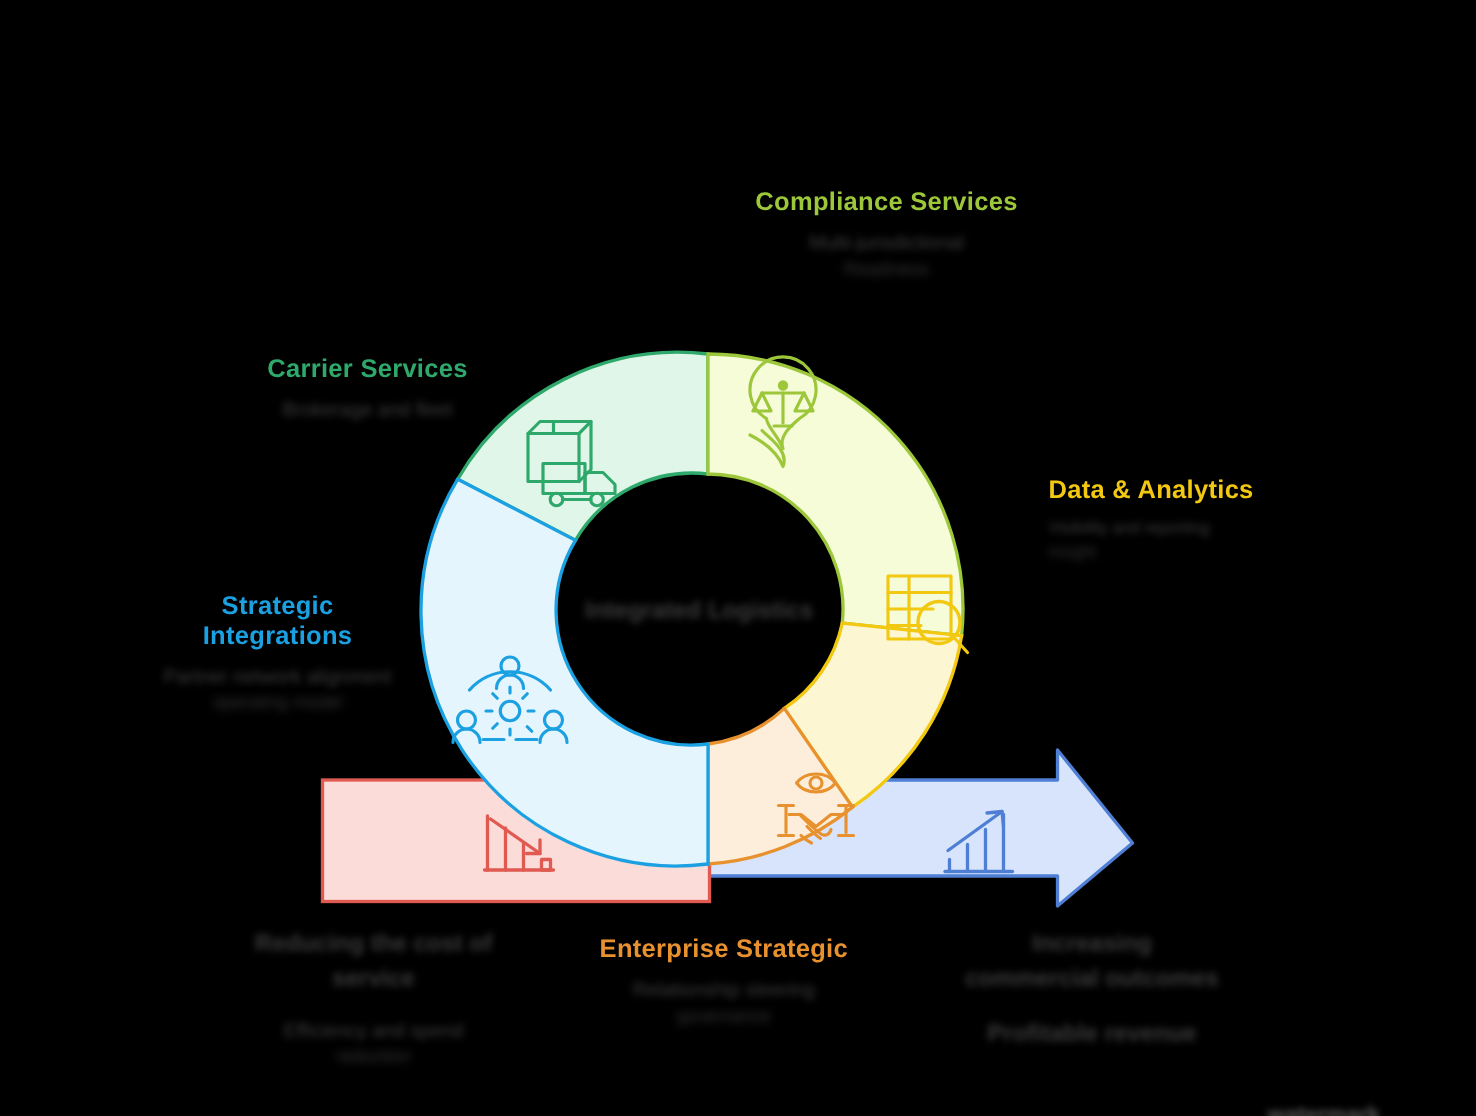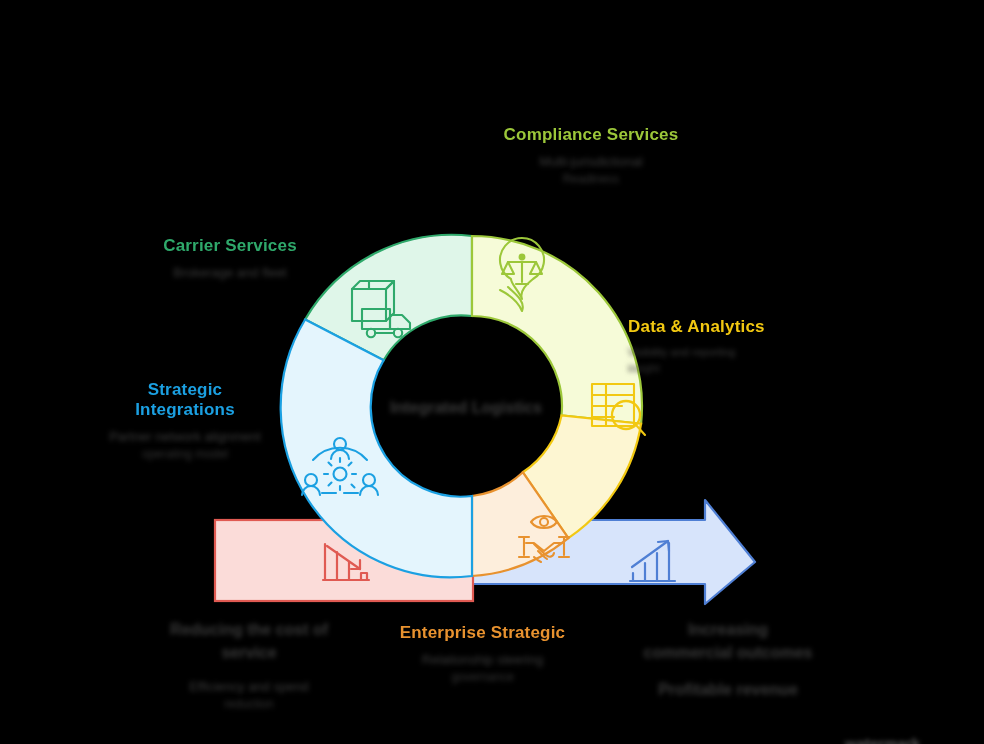--- a/index.html
+++ b/index.html
@@ -157,32 +157,32 @@
   </svg>
 
   <div id="centertext">Integrated Logistics</div>
 
   <div class="lbl" style="left:475px;top:92px;width:232px;">
     <div class="title c-lime">Compliance Services</div>
     <div class="sub">Multi-jurisdictional</div>
     <div class="sub2">Readiness</div>
   </div>
 
-  <div class="lbl" style="left:130px;top:203px;width:200px;">
+  <div class="lbl" style="left:145px;top:203px;width:200px;">
     <div class="title c-green">Carrier Services</div>
     <div class="sub">Brokerage and fleet</div>
   </div>
 
-  <div class="lbl" style="left:96px;top:347px;width:178px;">
+  <div class="lbl" style="left:96px;top:361px;width:178px;">
     <div class="title c-blue">Strategic Integrations</div>
     <div class="sub">Partner network alignment</div>
     <div class="sub2">operating model</div>
   </div>
 
-  <div class="lbl" style="left:628px;top:284px;width:190px;text-align:left;">
+  <div class="lbl" style="left:699px;top:284px;width:190px;text-align:left;">
     <div class="title c-gold">Data &amp; Analytics</div>
     <div class="sub" style="text-align:left;font-size:11px;">Visibility and reporting</div>
     <div class="sub2" style="text-align:left;font-size:11px;">insight</div>
   </div>
 
   <div class="lbl" style="left:395px;top:590px;width:175px;">
     <div class="title c-orange">Enterprise Strategic</div>
     <div class="sub">Relationship steering</div>
     <div class="sub2">governance</div>
   </div>

